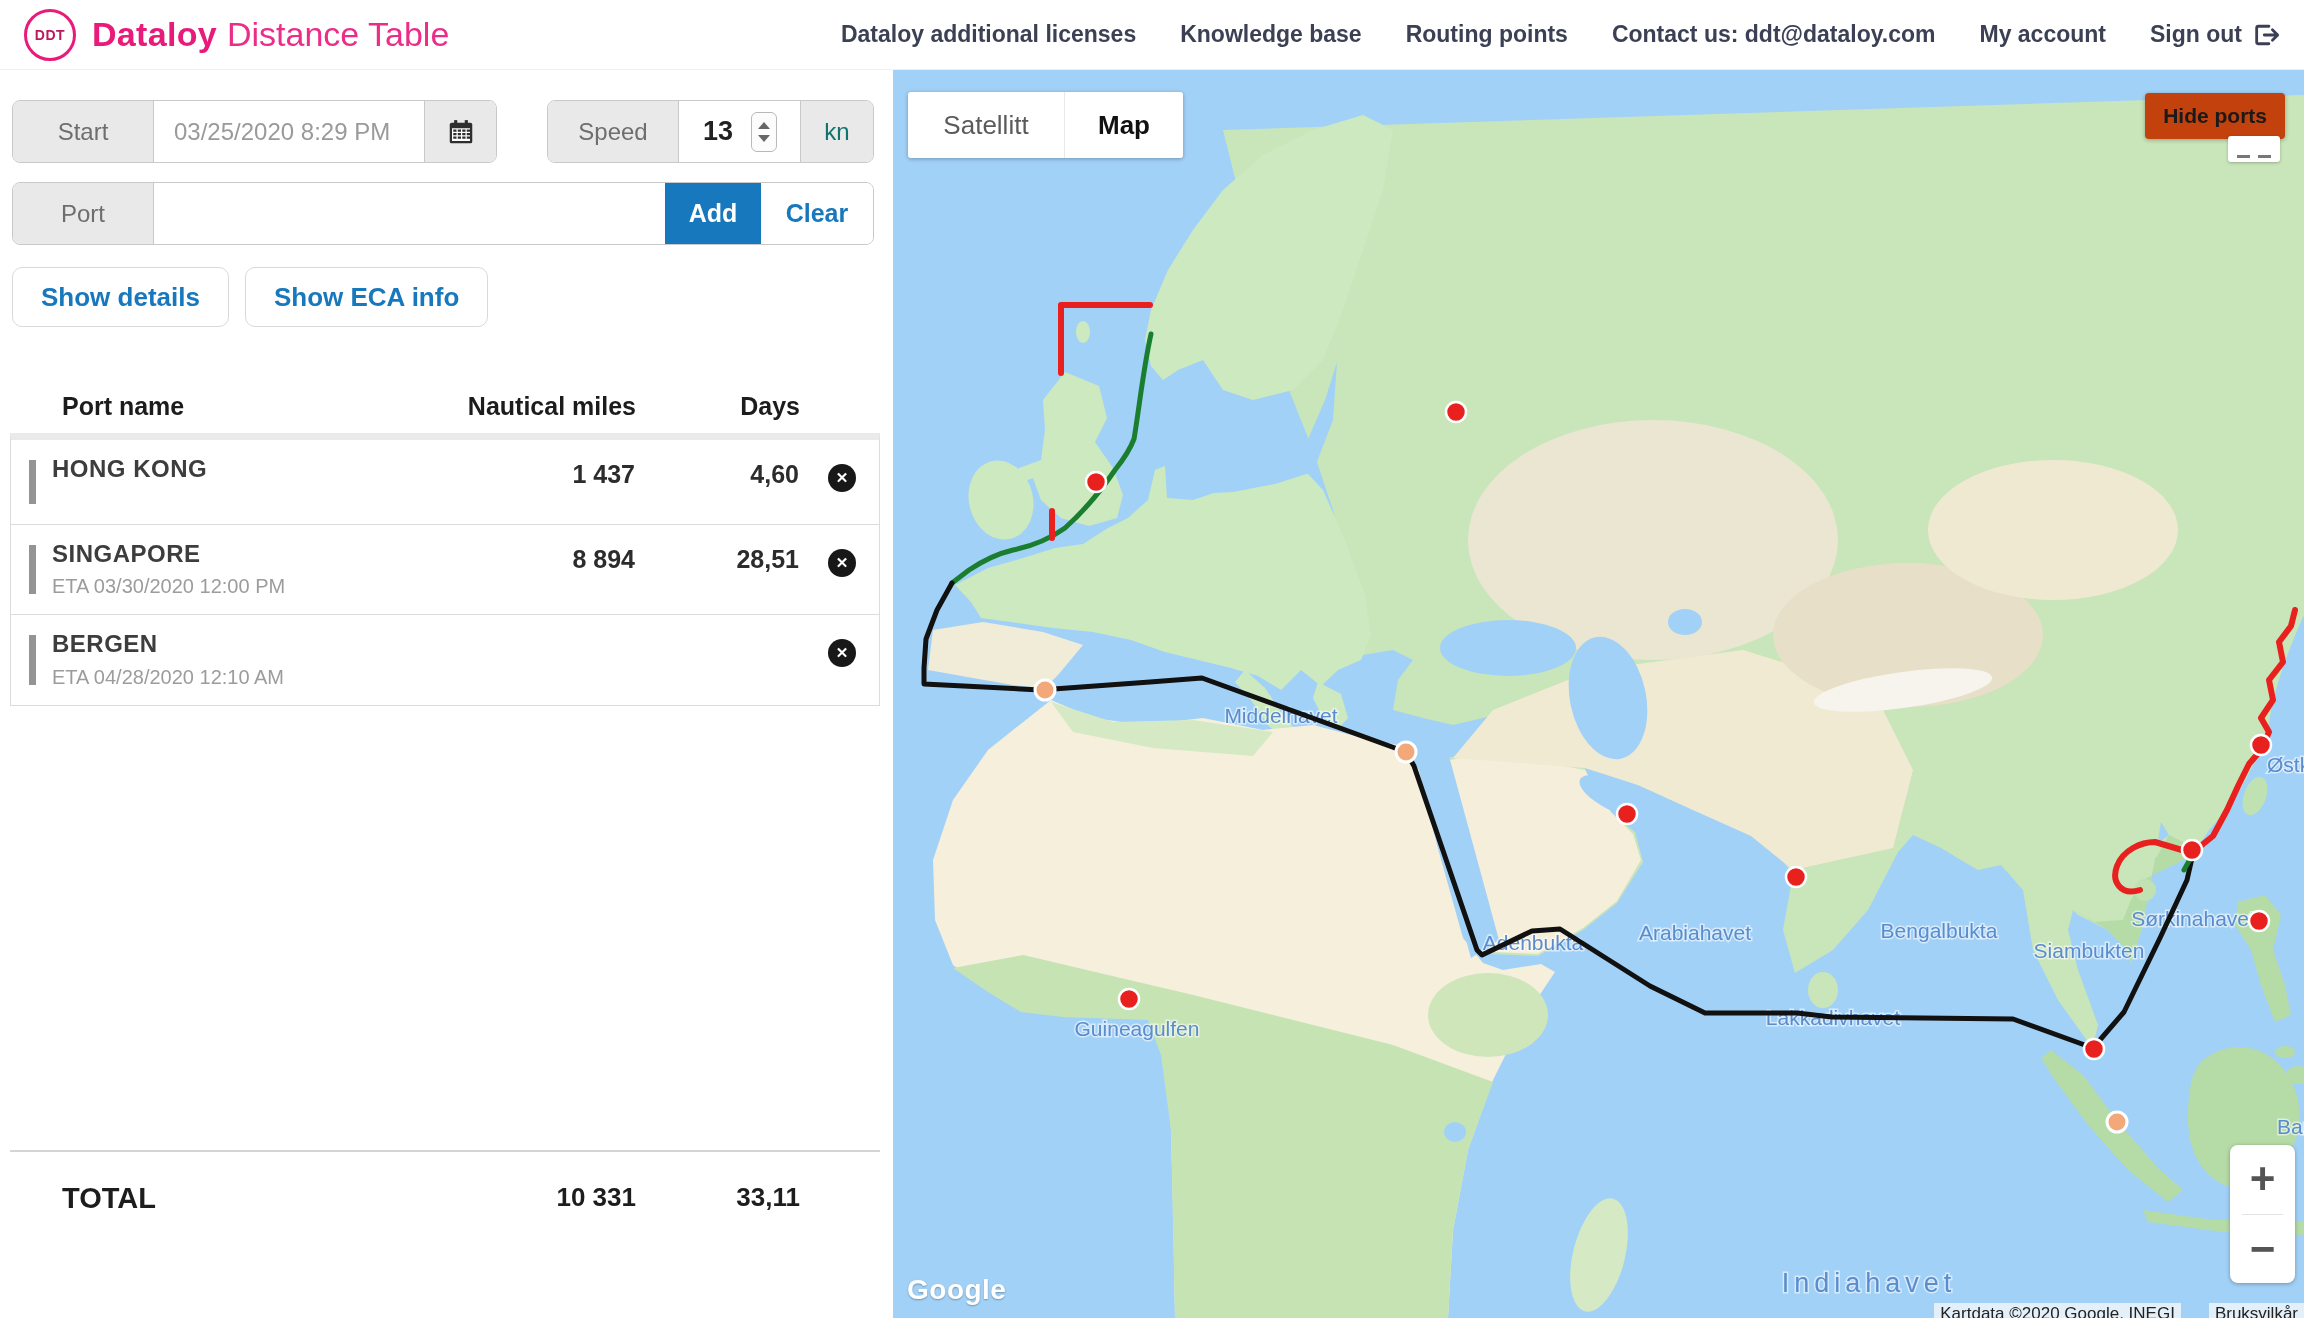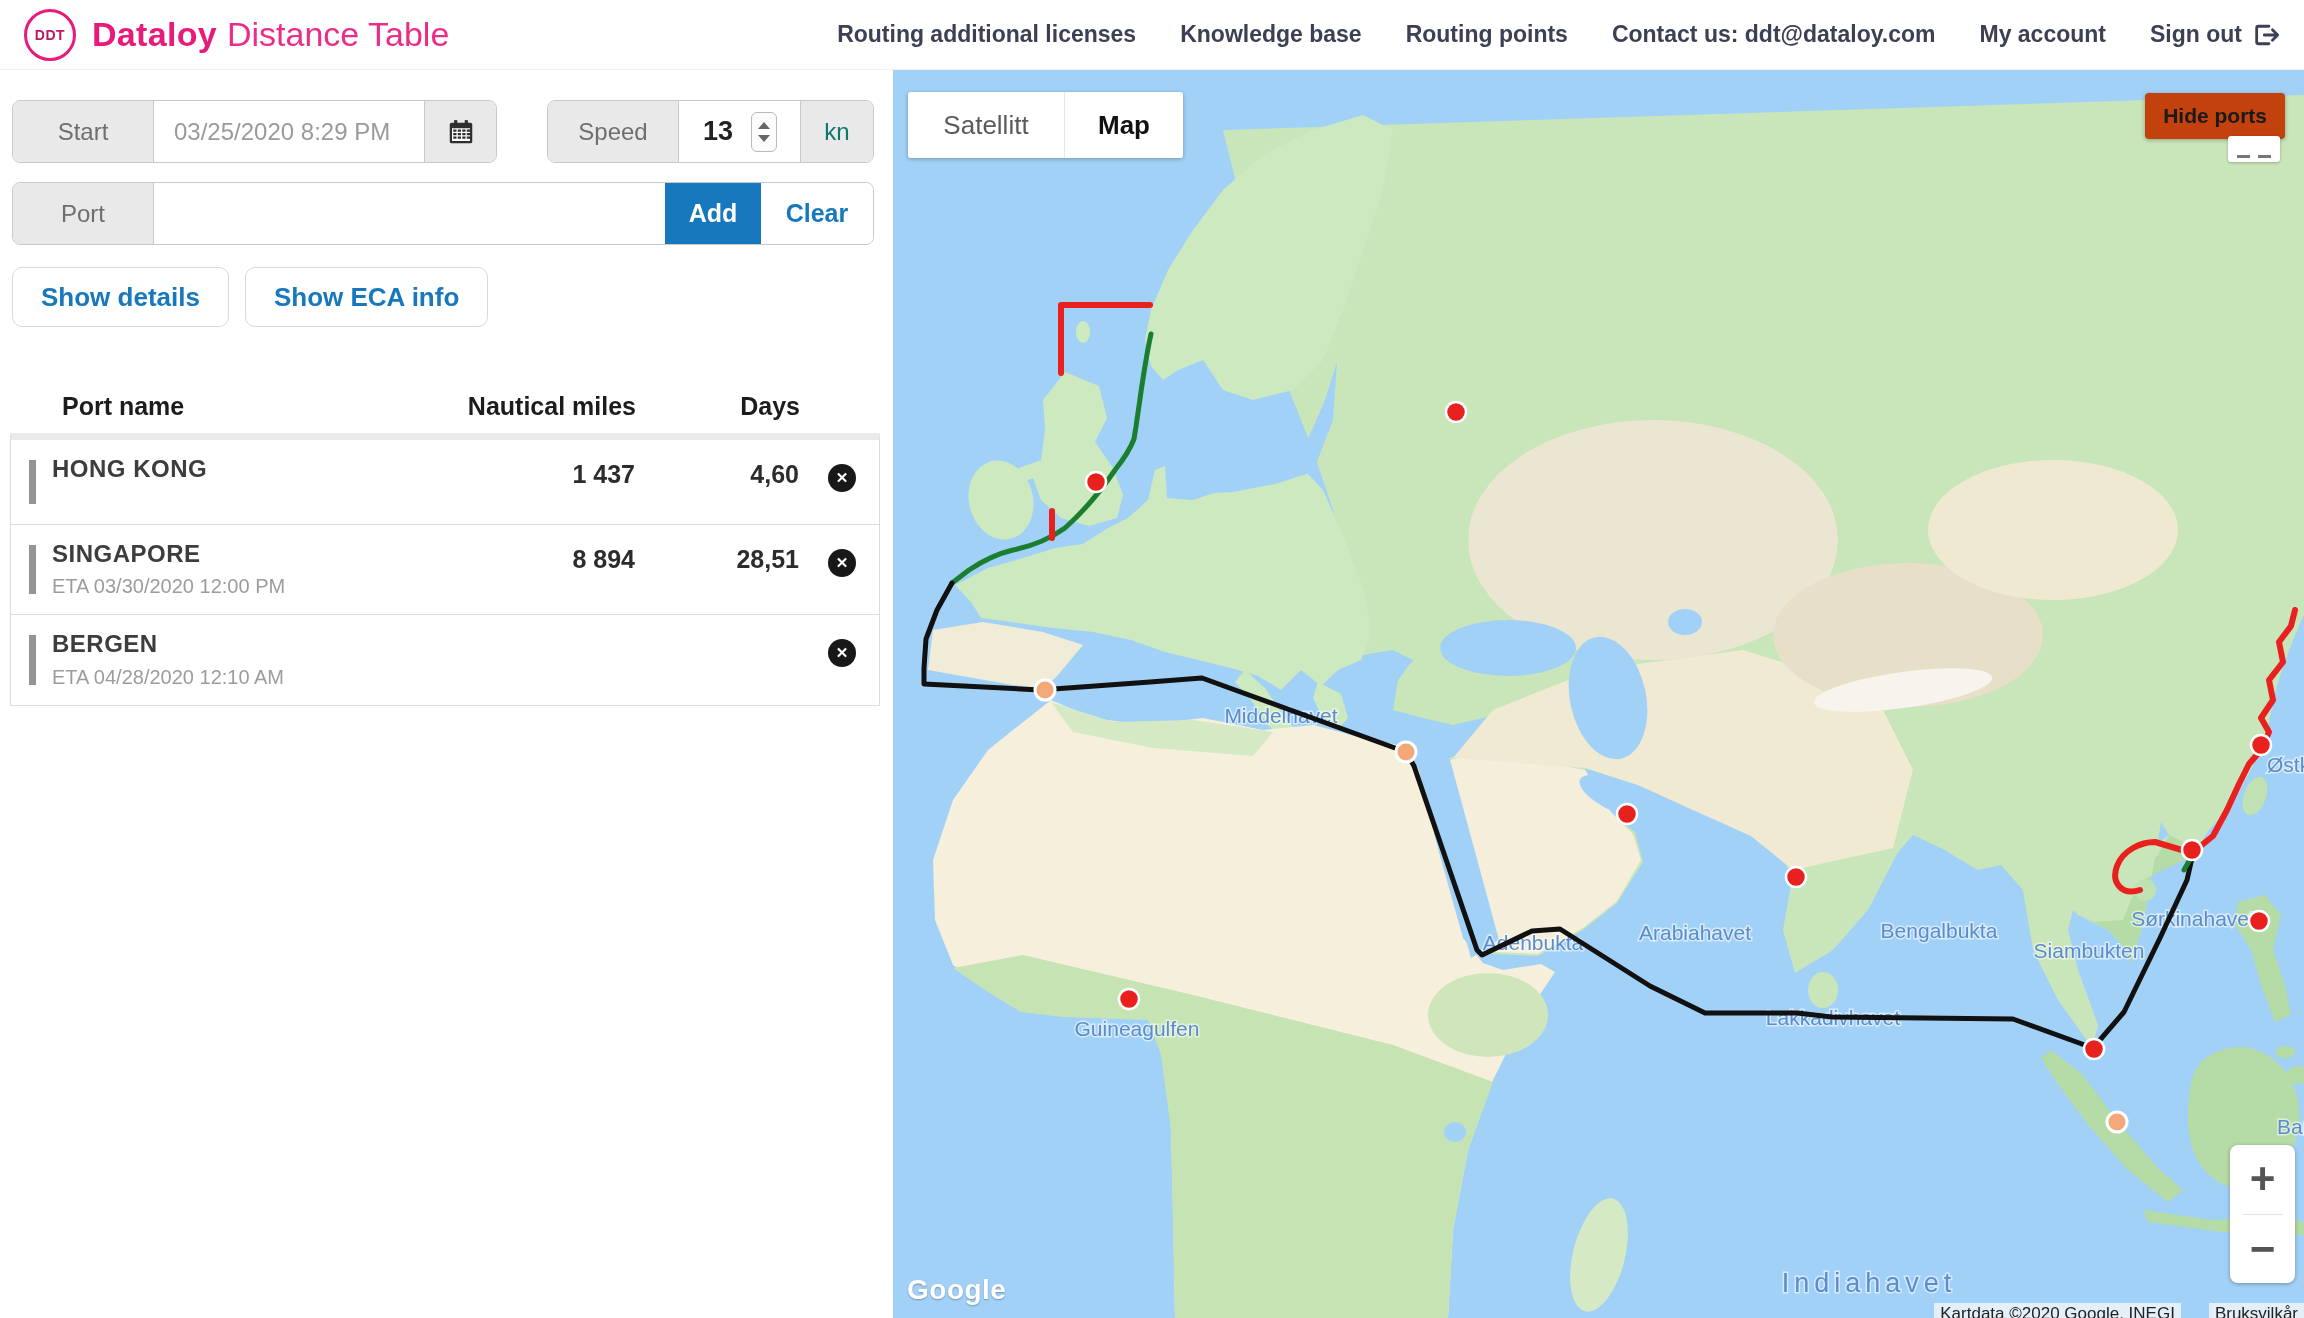--- a/index.html
+++ b/index.html
@@ -128,21 +128,21 @@
 
 <div class="app">
 
   <div class="navbar">
     <div class="brand">
       <div class="brand-circle">DDT</div>
       <div class="brand-name">Dataloy</div>
       <div class="brand-product">Distance Table</div>
     </div>
     <div class="nav-links">
-      <a class="nav-link">Routing additional licenses</a>
+      <a class="nav-link">Dataloy additional licenses</a>
       <a class="nav-link">Knowledge base</a>
       <a class="nav-link">Routing points</a>
       <a class="nav-link">Contact us: ddt@dataloy.com</a>
       <a class="nav-link">My account</a>
       <a class="nav-link">
         <span>Sign out</span>
         <svg width="28" height="28" viewBox="0 0 24 24">
           <path d="M14.5 4.5h-9a1.5 1.5 0 0 0-1.5 1.5v12a1.5 1.5 0 0 0 1.5 1.5h9" fill="none" stroke="#3b4054" stroke-width="2.4" stroke-linecap="round"></path>
           <path d="M10.5 12h10.5M17.5 7.5l4.5 4.5-4.5 4.5" fill="none" stroke="#3b4054" stroke-width="2.4" stroke-linecap="round" stroke-linejoin="round"></path>
         </svg>
@@ -247,20 +247,26 @@
           <div class="rmiles"></div>
           <div class="rdays"></div>
           <div class="xcol">
             <button class="x-btn">✕</button>
           </div>
         </div>
 
       </div>
     </div>
 
+    <div class="total">
+      <div class="t-label">TOTAL</div>
+      <div class="t-miles">10 331</div>
+      <div class="t-days">33,11</div>
+      <div class="t-x"></div>
+    </div>
   </div>
 
   <div class="map">
     <svg class="world" viewBox="0 0 1411 1248" preserveAspectRatio="none">
 
       <rect x="0" y="0" width="1411" height="1248" fill="#a2d1f7"></rect>
 
       <path fill="#c9e5ba" d="M330,60 L1411,25 L1411,545
         C1395,580 1380,620 1375,660 L1368,675 C1360,700 1340,735 1316,760 L1299,786
         C1285,792 1270,792 1258,785 L1250,795 L1246,814 L1238,812 L1236,794 L1276,765 L1268,752

